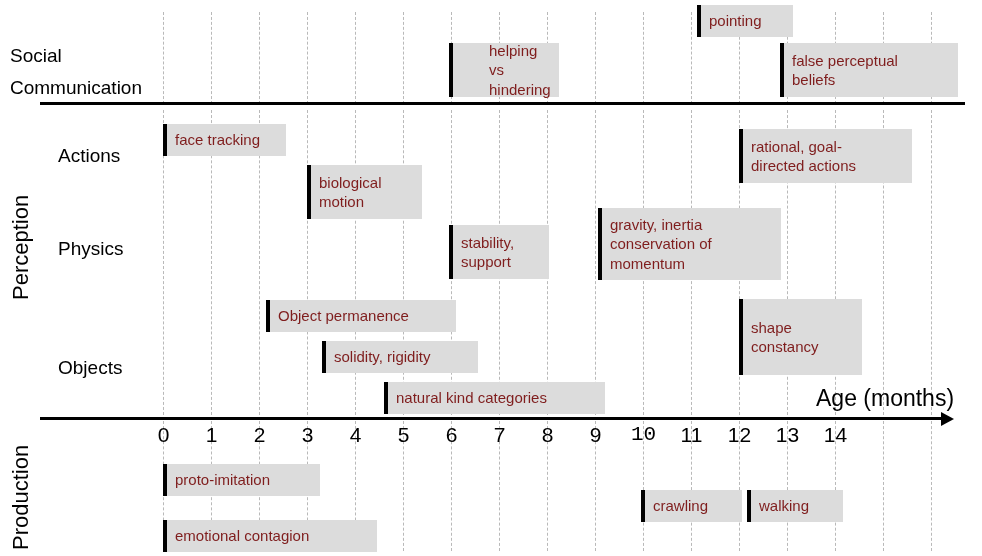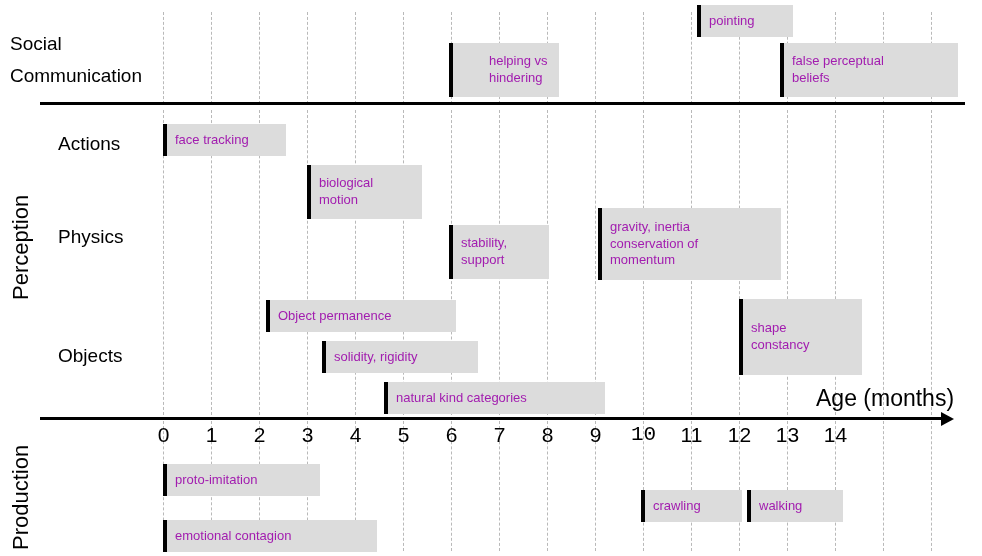--- a/index.html
+++ b/index.html
@@ -51,32 +51,33 @@
     background: #dcdcdc;
     box-sizing: border-box;
     border-left: 4px solid #000000;
     display: flex;
     align-items: center;
     padding-left: 8px;
     padding-right: 6px;
   }
   .bar .bar-label {
     font-family: "Liberation Sans", sans-serif;
-    font-size: 13px;
+    font-size: 15px;
     line-height: 1.28;
-    color: #a21caf;
+    color: #7f1d1d;
     white-space: pre-line;
   }
 
   
   .row-label {
     position: absolute;
     font-size: 19px;
     color: #000000;
     white-space: nowrap;
+    margin-top: 12px;
   }
 
   
   .vlabel {
     position: absolute;
     font-size: 22px;
     color: #000000;
     white-space: nowrap;
     transform-origin: 0 0;
     transform: rotate(-90deg);
@@ -187,20 +188,24 @@
 
   <div class="bar" style="left:163px; top:124px; width:123px; height:32px;">
     <span class="bar-label">face tracking</span>
   </div>
 
   <div class="bar" style="left:307px; top:165px; width:115px; height:54px;">
     <span class="bar-label">biological
 motion</span>
   </div>
 
+  <div class="bar" style="left:739px; top:129px; width:173px; height:54px;">
+    <span class="bar-label">rational, goal-
+directed actions</span>
+  </div>
 
   <div class="row-label" style="left:58px; top:226px;">Physics</div>
 
   <div class="bar" style="left:449px; top:225px; width:100px; height:54px;">
     <span class="bar-label">stability,
 support</span>
   </div>
 
   <div class="bar" style="left:598px; top:208px; width:183px; height:72px;">
     <span class="bar-label">gravity, inertia

